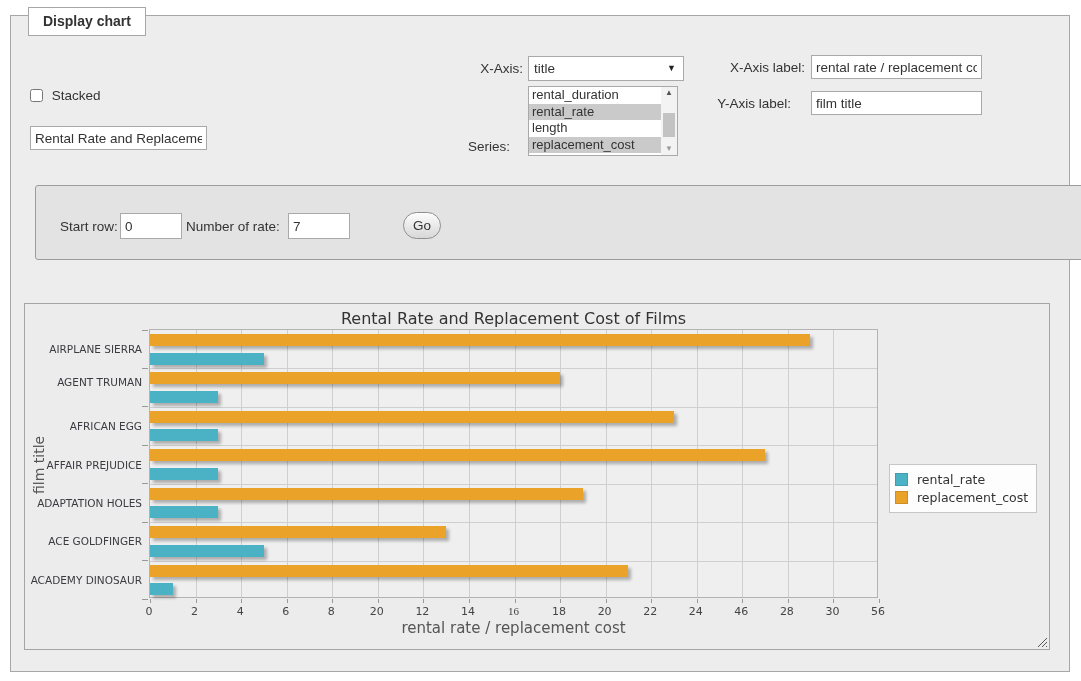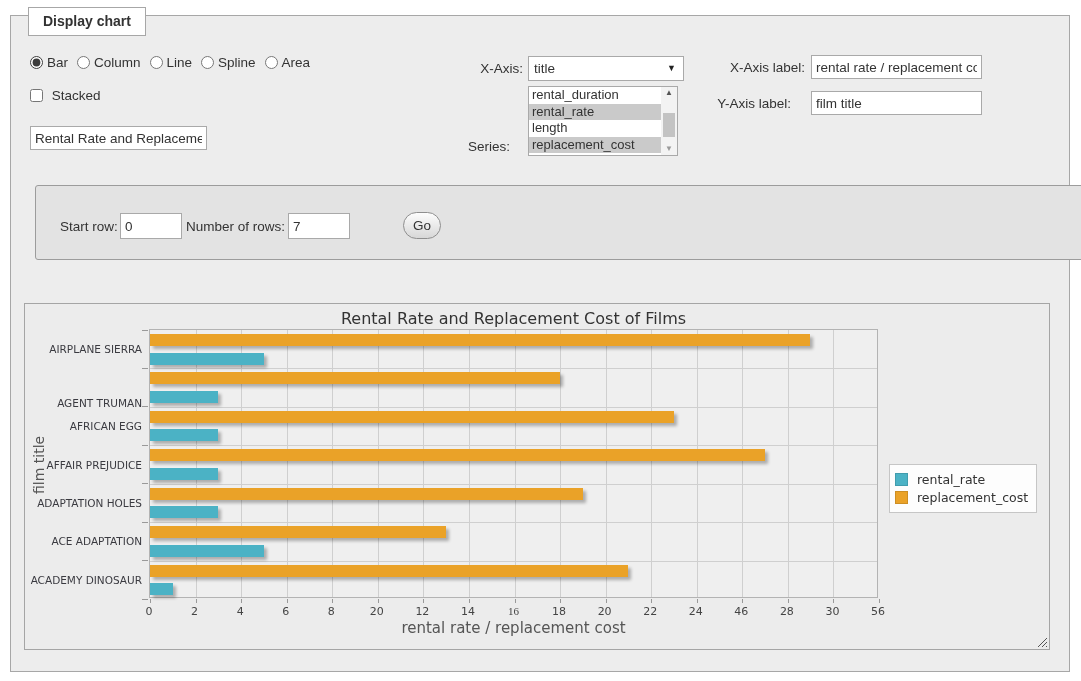--- a/index.html
+++ b/index.html
@@ -68,32 +68,20 @@
                    background:repeating-linear-gradient(-45deg,#555 0 1px,transparent 1px 3px);
                    clip-path:polygon(100% 0,100% 100%,0 100%); cursor:se-resize; }
 </style>
 </head>
 <body>
 
 <div class="page">
   <div class="fieldset-box"></div>
   <div class="legend-box">Display chart</div>
 
-  <div class="radio-row">
-    <input type="radio" name="ctype" checked="" style="">
-    <label>Bar</label>
-    <input type="radio" name="ctype" style="">
-    <label>Column</label>
-    <input type="radio" name="ctype" style="">
-    <label>Line</label>
-    <input type="radio" name="ctype" style="">
-    <label>Spline</label>
-    <input type="radio" name="ctype" style="">
-    <label>Area</label>
-  </div>
 
   <div class="chk-row">
     <input type="checkbox" id="stacked" style="">
     <label for="stacked">Stacked</label>
   </div>
 
   <input class="txt-input" style="left: 30px; top: 126px; width: 177px;" value="Rental Rate and Replacement Cost of Films">
 
   <div class="ctl-label" style="left:440px; top:61px; width:83px; text-align:right;">X-Axis:</div>
   <div class="select-box">
@@ -117,21 +105,21 @@
   </div>
 
   <div class="ctl-label" style="left:710px; top:60px; width:95px; text-align:right;">X-Axis label:</div>
   <input class="txt-input" style="left: 811px; top: 55px; width: 171px;" value="rental rate / replacement cost">
   <div class="ctl-label" style="left:696px; top:96px; width:95px; text-align:right;">Y-Axis label:</div>
   <input class="txt-input" style="left: 811px; top: 91px; width: 171px;" value="film title">
 
   <div class="panel">
     <div class="ctl-label" style="left:24px; top:33px;">Start row:</div>
     <input class="txt-input" style="left: 84px; top: 27px; width: 62px; height: 26px;" value="0">
-    <div class="ctl-label" style="left:150px; top:33px;">Number of rows:</div>
+    <div class="ctl-label" style="left:150px; top:33px;">Number of rate:</div>
     <input class="txt-input" style="left: 252px; top: 27px; width: 62px; height: 26px;" value="7">
     <button class="go-btn">Go</button>
   </div>
 
   <div class="chart-box">
     <div class="chart-title">Rental Rate and Replacement Cost of Films</div>
     <div class="yaxis-title">film title</div>
     <div class="plot" id="plot">
         <div class="gridline-v" style="left: 45.5625px;"></div>
         <div class="gridline-v" style="left: 91.125px;"></div>
@@ -177,33 +165,33 @@
         <div class="xtick" style="left: 546.75px; top: 269px;"></div>
         <div class="xtick" style="left: 592.312px; top: 269px;"></div>
         <div class="xtick" style="left: 637.875px; top: 269px;"></div>
         <div class="xtick" style="left: 683.438px; top: 269px;"></div>
         <div class="xtick" style="left: 729px; top: 269px;"></div>
         <div class="bar" style="left: 0px; top: 4px; width: 660.428px; background: rgb(234, 162, 40);"></div>
         <div class="bar" style="left: 0px; top: 22.5px; width: 113.678px; background: rgb(75, 178, 197);"></div>
         <div class="cat-label" style="left: -122px; top: 13.2143px;">AIRPLANE SIERRA</div>
         <div class="bar" style="left: 0px; top: 42.4286px; width: 409.835px; background: rgb(234, 162, 40);"></div>
         <div class="bar" style="left: 0px; top: 60.9286px; width: 68.1159px; background: rgb(75, 178, 197);"></div>
-        <div class="cat-label" style="left: -122px; top: 67px;">AGENT TRUMAN</div>
+        <div class="cat-label" style="left: -122px; top: 46px;">AGENT TRUMAN</div>
         <div class="bar" style="left: 0px; top: 80.8571px; width: 523.741px; background: rgb(234, 162, 40);"></div>
         <div class="bar" style="left: 0px; top: 99.3571px; width: 68.1159px; background: rgb(75, 178, 197);"></div>
         <div class="cat-label" style="left: -122px; top: 90.0714px;">AFRICAN EGG</div>
         <div class="bar" style="left: 0px; top: 119.286px; width: 614.866px; background: rgb(234, 162, 40);"></div>
         <div class="bar" style="left: 0px; top: 137.786px; width: 68.1159px; background: rgb(75, 178, 197);"></div>
         <div class="cat-label" style="left: -122px; top: 128.5px;">AFFAIR PREJUDICE</div>
         <div class="bar" style="left: 0px; top: 157.714px; width: 432.616px; background: rgb(234, 162, 40);"></div>
         <div class="bar" style="left: 0px; top: 176.214px; width: 68.1159px; background: rgb(75, 178, 197);"></div>
         <div class="cat-label" style="left: -122px; top: 166.929px;">ADAPTATION HOLES</div>
         <div class="bar" style="left: 0px; top: 196.143px; width: 295.928px; background: rgb(234, 162, 40);"></div>
         <div class="bar" style="left: 0px; top: 214.643px; width: 113.678px; background: rgb(75, 178, 197);"></div>
-        <div class="cat-label" style="left: -122px; top: 205.357px;">ACE ADAPTATION</div>
+        <div class="cat-label" style="left: -122px; top: 205.357px;">ACE GOLDFINGER</div>
         <div class="bar" style="left: 0px; top: 234.571px; width: 478.178px; background: rgb(234, 162, 40);"></div>
         <div class="bar" style="left: 0px; top: 253.071px; width: 22.5534px; background: rgb(75, 178, 197);"></div>
         <div class="cat-label" style="left: -122px; top: 243.786px;">ACADEMY DINOSAUR</div>
       </div>
     <div id="axis-labels">
         <div class="num-label" style="left: 124px; top: 301px;">0</div>
         <div class="num-label" style="left: 169.562px; top: 301px;">2</div>
         <div class="num-label" style="left: 215.125px; top: 301px;">4</div>
         <div class="num-label" style="left: 260.688px; top: 301px;">6</div>
         <div class="num-label" style="left: 306.25px; top: 301px;">8</div>

